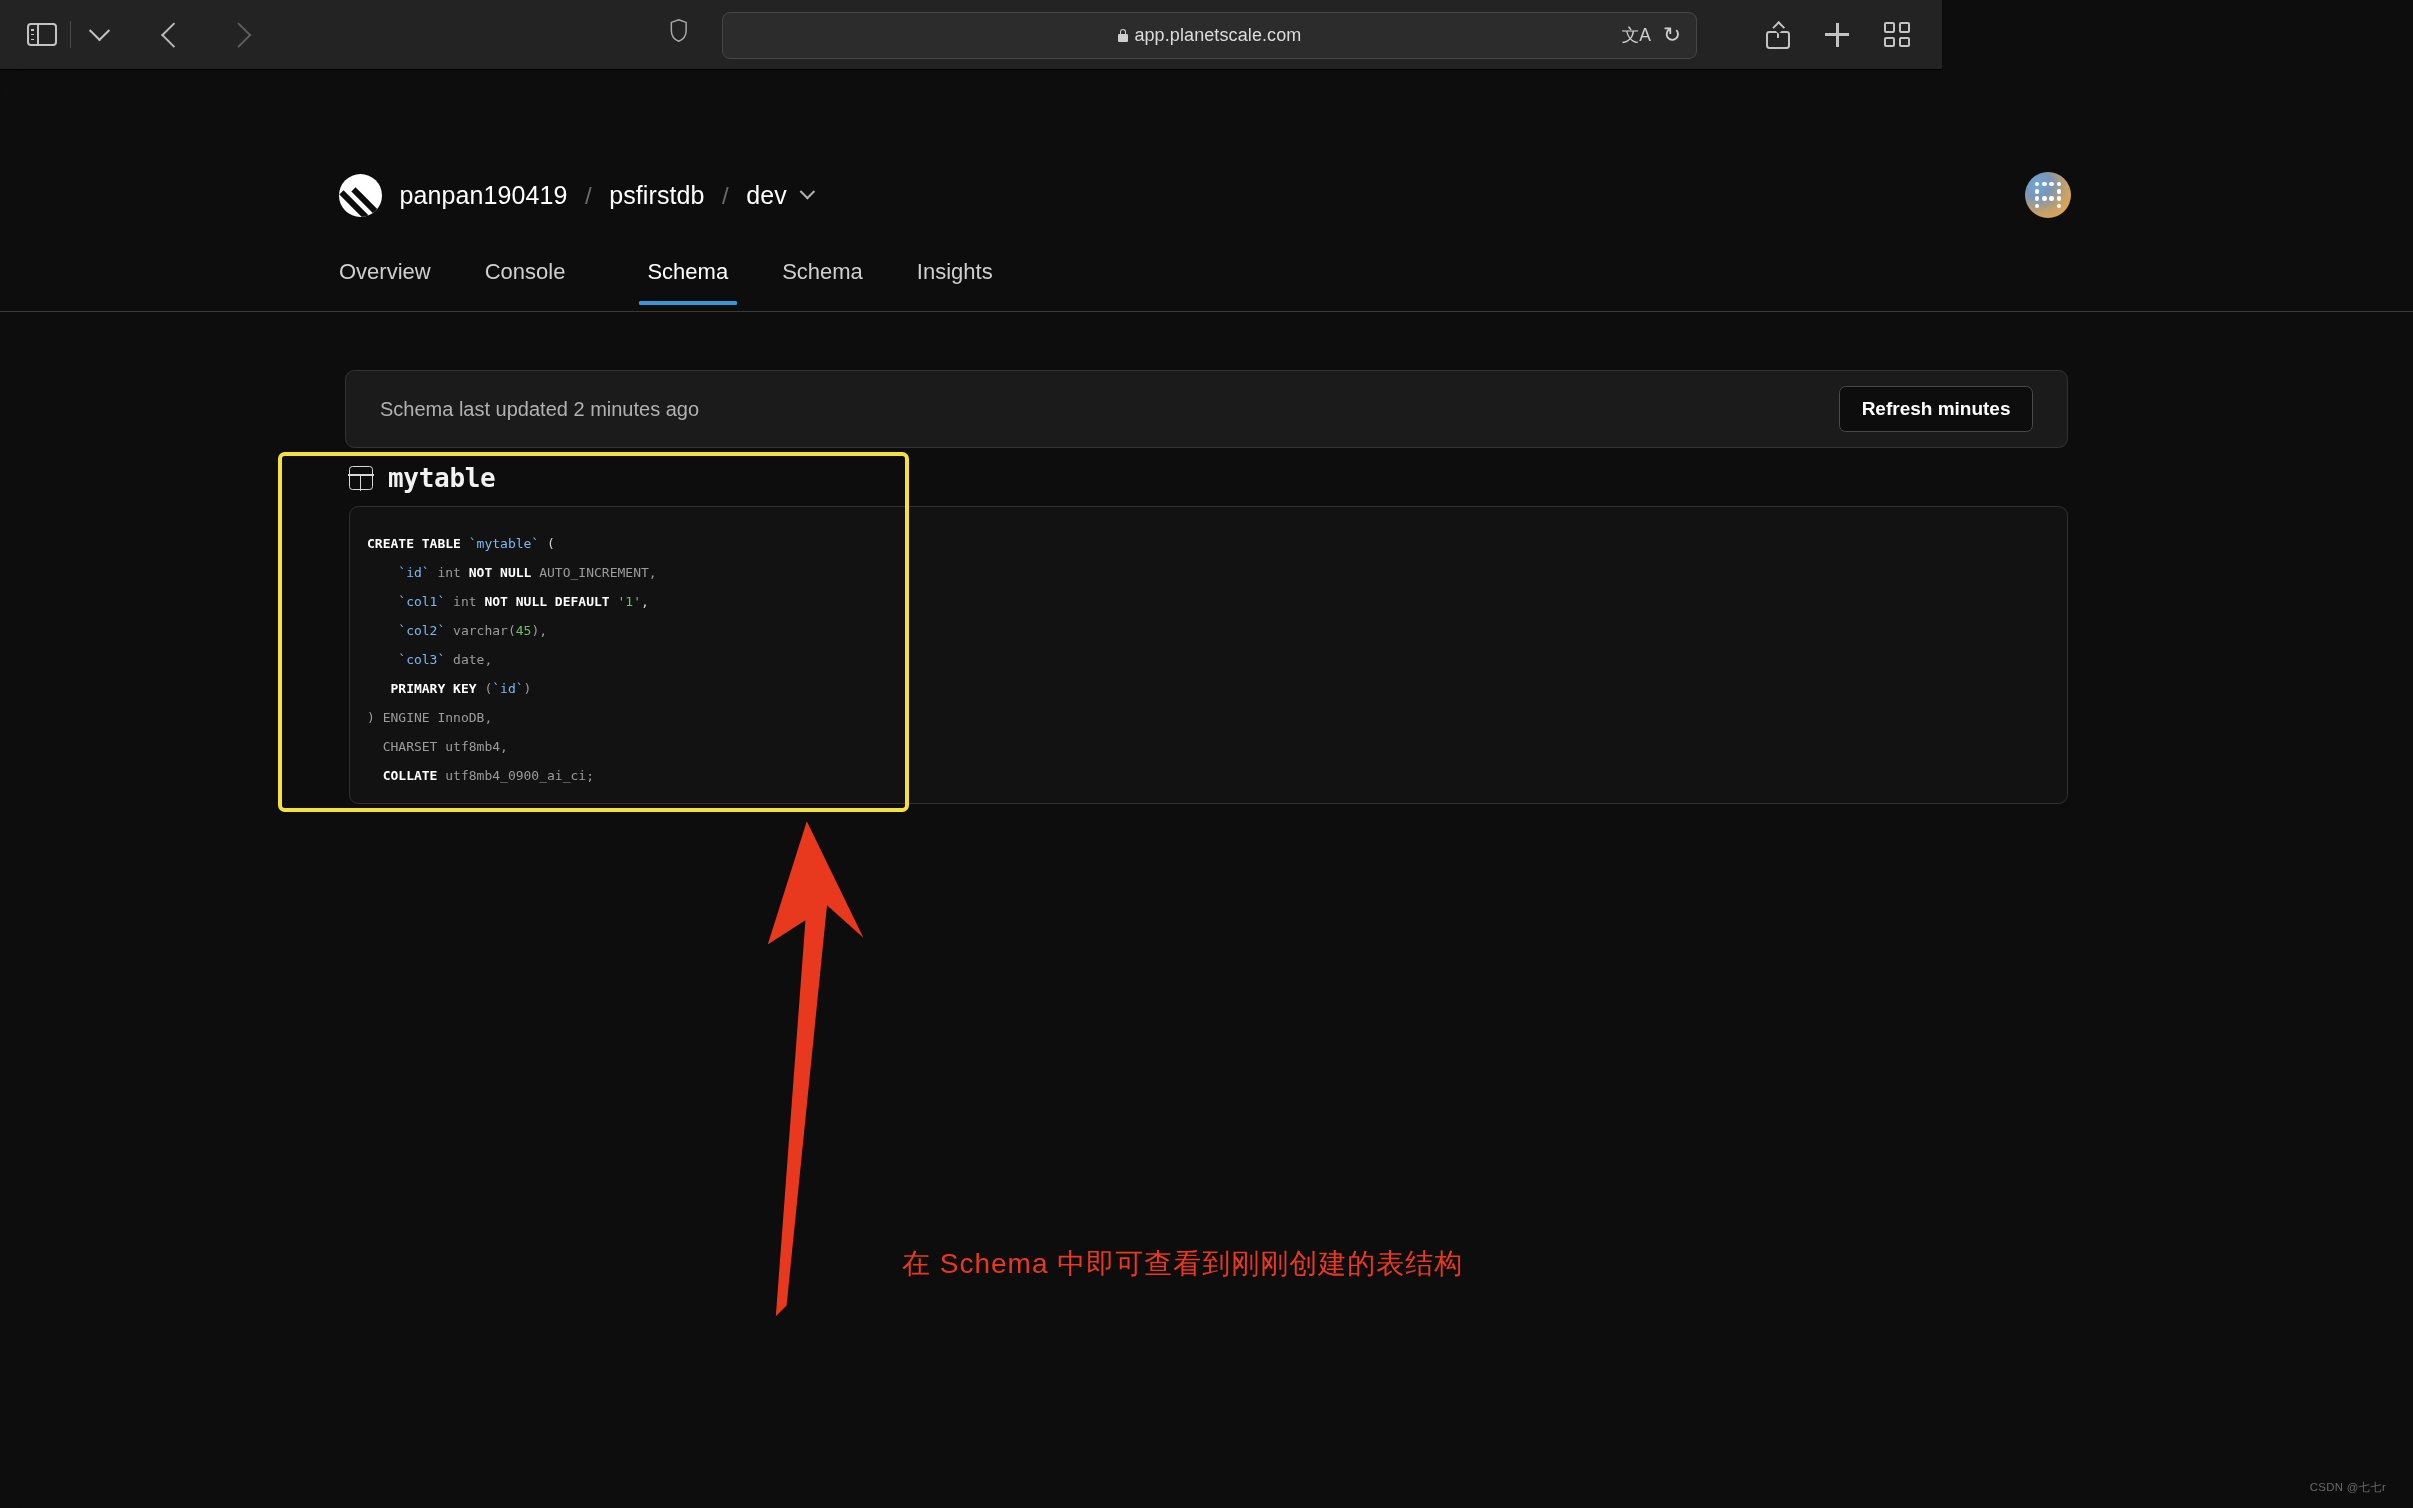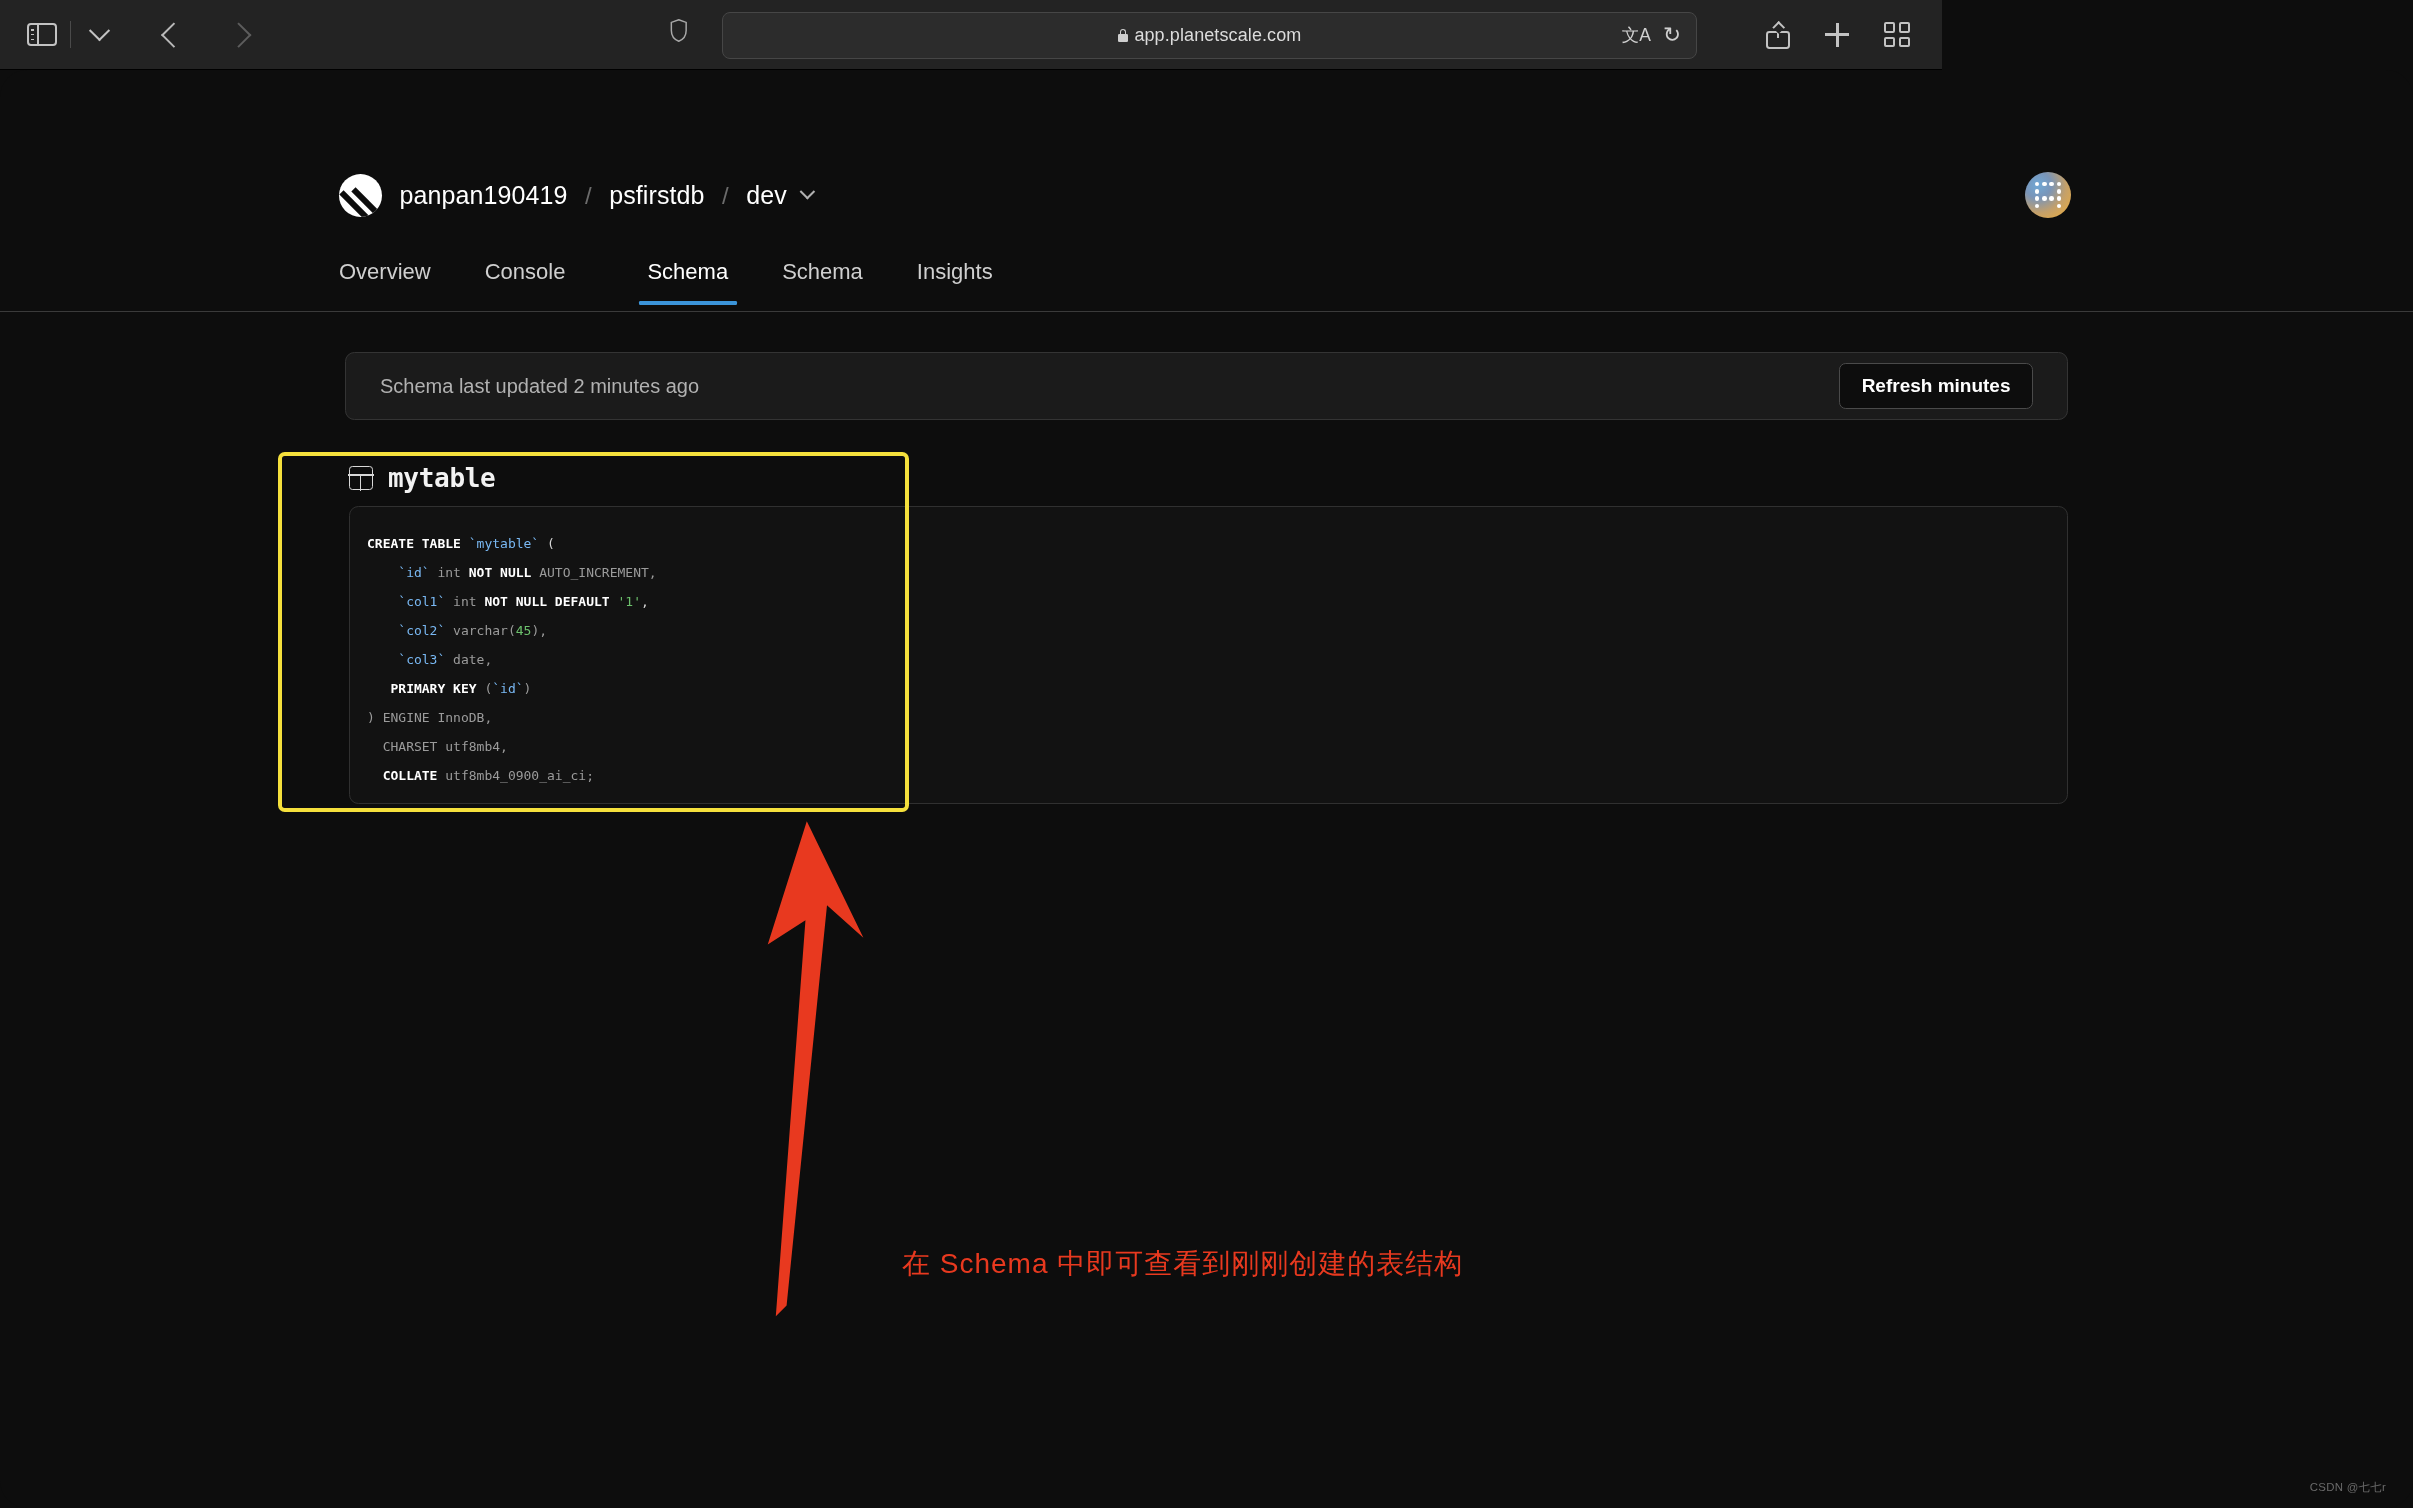--- a/index.html
+++ b/index.html
@@ -107,21 +107,21 @@
   }
   .navtab.active{ color:#fff; font-weight:normal;margin-left:28px; }
   .navtab.active:after{
     content:""; position:absolute; left:-8.8px; right:-8.8px; bottom:-2.7px; height:4.7px;
     background:#3b94d9; border-radius:1.3px;
   }
   .nav-divider{ position:absolute; left:0; top:241px; width:2413px; height:1.3px; background:#3a3a3a; }
 
   
   .schema-bar{
-    position:absolute; left:345px; top:282px; width:1723px; height:68px;
+    position:absolute; left:345px; top:300px; width:1723px; height:78px;
     background:#1b1b1b; border:0.7px solid #343434; border-radius:9.4px;
     display:flex; align-items:center; justify-content:space-between; padding:0 34px;
   }
   .schema-bar-text{ font-size:20px; color:#b1b1b1; }
   .refresh-btn{
     background:#0d0d0d; border:0.7px solid #4a4a4a; border-radius:6.7px;
     padding:10.8px 21.5px; font-size:19px; font-weight:bold; color:#fff; cursor:default;
     font-family:"Liberation Sans", sans-serif;
   }
 

